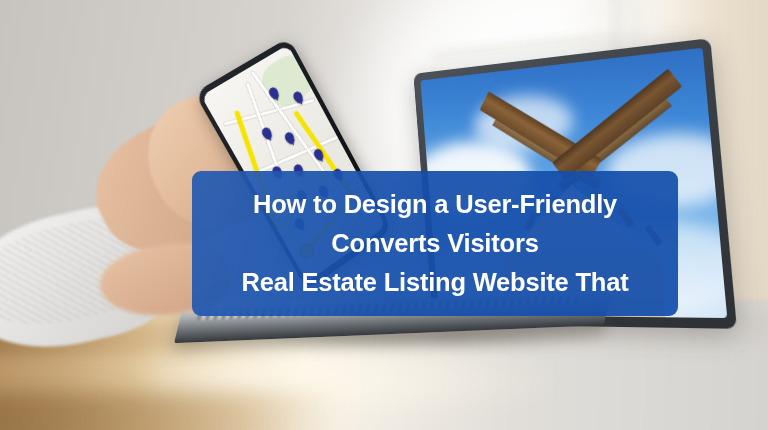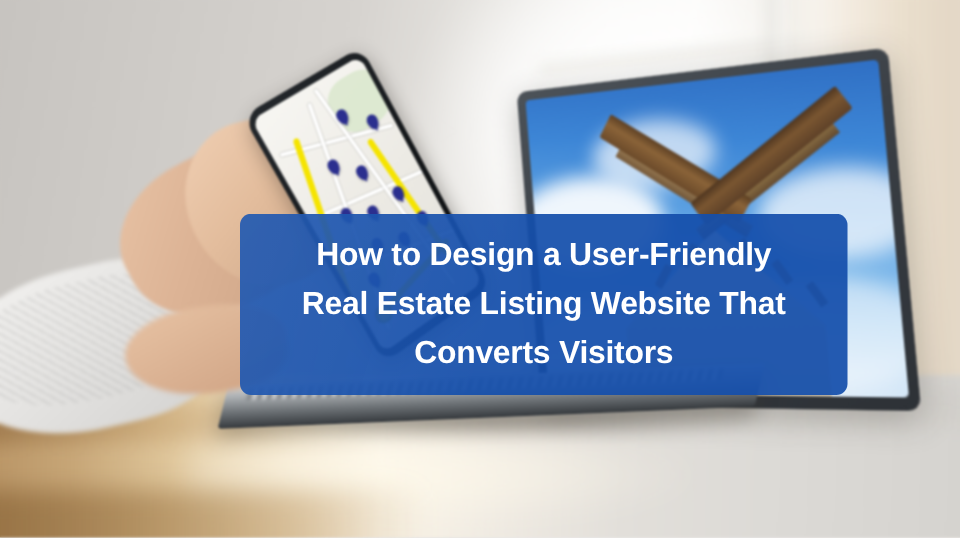--- a/index.html
+++ b/index.html
@@ -473,17 +473,17 @@
       <div class="pin" style="left:18px; top:152px;"></div>
       <div class="pin-yellow" style="left:8px; top:178px;"></div>
     </div>
 
     <div class="photo-blur"></div>
   </div>
 
   <div class="title-banner">
     <div class="banner-sheen"></div>
     <div class="title-line">How to Design a User-Friendly</div>
+    <div class="title-line">Converts Visitors</div>
     <div class="title-line">Real Estate Listing Website That</div>
-    <div class="title-line">Converts Visitors</div>
   </div>
 
 </div>
 
 </body></html>

